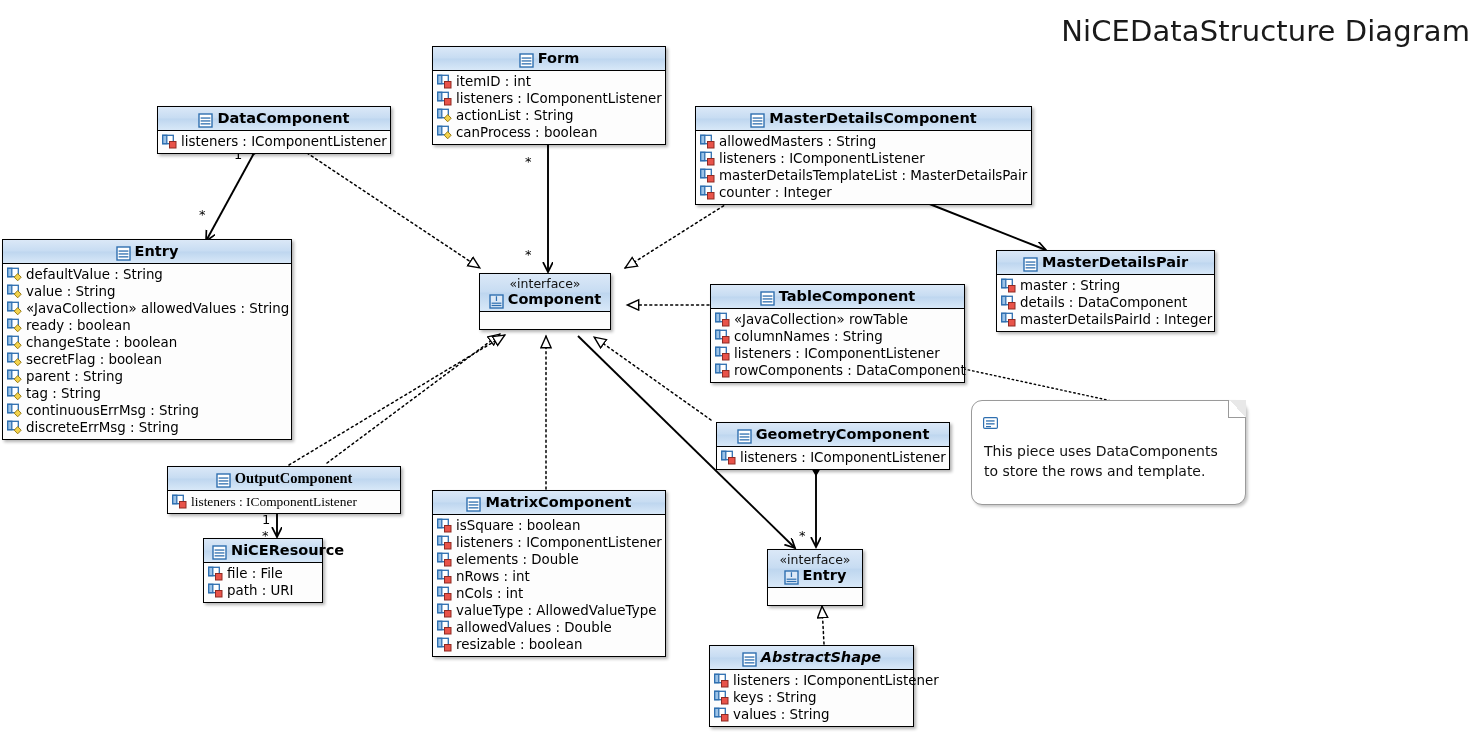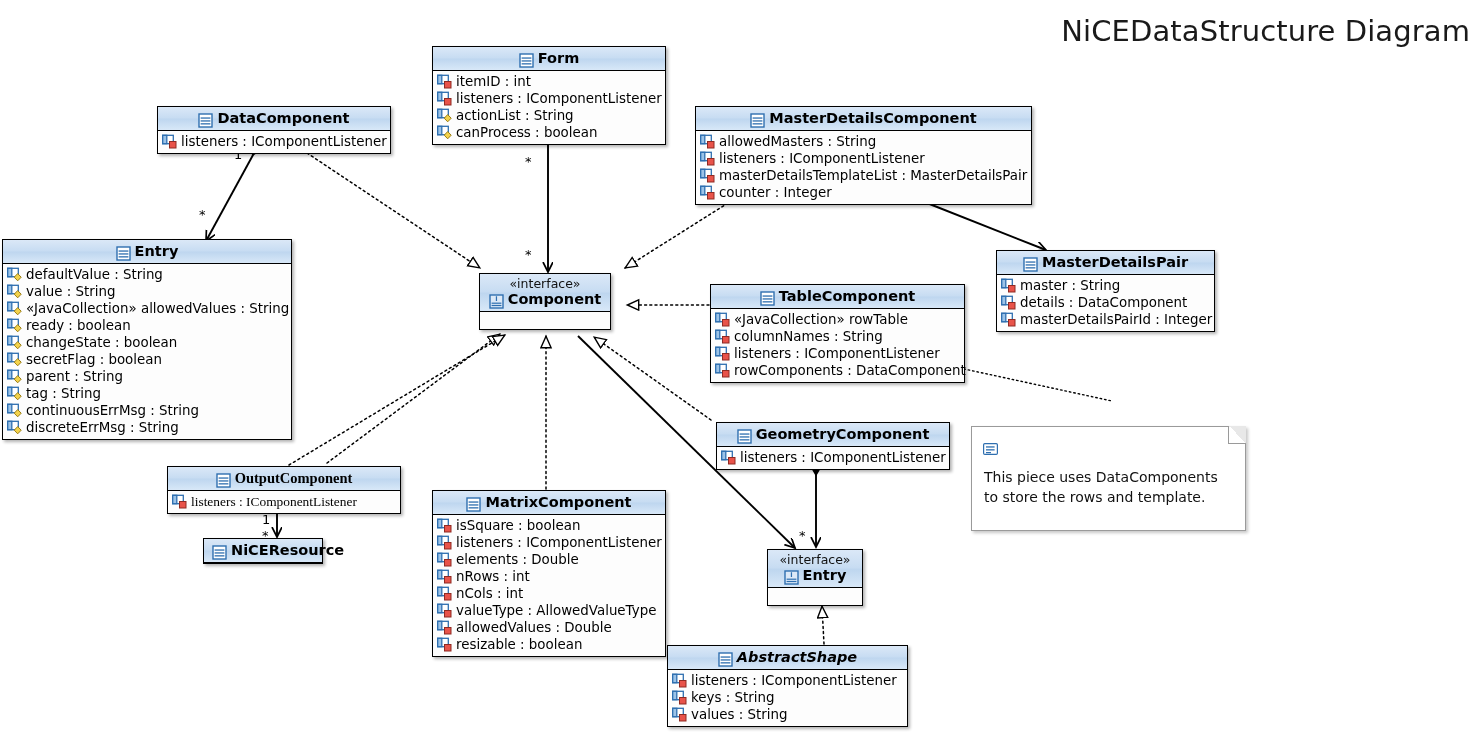--- a/index.html
+++ b/index.html
@@ -177,21 +177,21 @@
 
   <div class="mult" style="left:234px;top:148px;">1</div>
   <div class="mult" style="left:199px;top:208px;">*</div>
   <div class="mult" style="left:525px;top:155px;">*</div>
   <div class="mult" style="left:525px;top:248px;">*</div>
   <div class="mult" style="left:262px;top:513px;">1</div>
   <div class="mult" style="left:262px;top:529px;">*</div>
   <div class="mult" style="left:799px;top:461px;">*</div>
   <div class="mult" style="left:799px;top:529px;">*</div>
 
-  <div class="note" style="left:971px;top:426px;width:275px;height:105px;">
+  <div class="note" style="left:971px;top:400px;width:275px;height:105px;border-radius:11px;">
     <div class="fold"></div>
     <span class="nico">
       <svg width="15" height="12" viewBox="0 0 15 12">
         <rect x="0.6" y="0.6" width="13.8" height="10.8" rx="1.2" fill="#ffffff" stroke="#2f6fb0" stroke-width="1.2"></rect>
         <rect x="3" y="3.3" width="8.6" height="1.3" fill="#2f6fb0"></rect>
         <rect x="3" y="6.2" width="8.6" height="1.3" fill="#2f6fb0"></rect>
         <rect x="3" y="9" width="5" height="1.2" fill="#2f6fb0"></rect>
       </svg>
     </span>
     <div class="ntxt">This piece uses DataComponents to store the rows and template.</div>
@@ -657,31 +657,53 @@
           </div>
         </div>
       </div>
       <div class="node" style="left: 203px; top: 538px; width: 120px;">
         <div class="hdr"><span class="ico" style="margin-right: 4px; vertical-align: middle; position: relative; top: 2px;"><svg width="15" height="15" viewBox="0 0 15 15" style="display:inline-block">
               <rect x="1" y="1" width="13" height="13" fill="#ffffff" stroke="#2f6fb0" stroke-width="1.4"></rect>
               <rect x="2.6" y="4.4" width="9.8" height="1.3" fill="#2f6fb0"></rect>
               <rect x="2.6" y="7.3" width="9.8" height="1.3" fill="#2f6fb0"></rect>
               <rect x="2.6" y="10.2" width="9.8" height="1.3" fill="#2f6fb0"></rect>
             </svg></span><span class="ttl">NiCEResource</span></div>
+        <div class="body">
+          <div class="attr">
+            <span class="ico">
+              <svg width="16" height="15" viewBox="0 0 16 15">
+                <rect x="0.7" y="1.3" width="10.6" height="8.4" fill="#ffffff" stroke="#2f6fb0" stroke-width="1.3"></rect>
+                <rect x="0.7" y="1.3" width="4.1" height="8.4" fill="#9cc3e8" stroke="#2f6fb0" stroke-width="1.3"></rect>
+                <rect x="7.5" y="7.5" width="6.5" height="6.5" fill="#e8534a" stroke="#8f2a22" stroke-width="1"></rect>
+              </svg>
+            </span>
+            <span class="txt">file : File</span>
+          </div>
+          <div class="attr">
+            <span class="ico">
+              <svg width="16" height="15" viewBox="0 0 16 15">
+                <rect x="0.7" y="1.3" width="10.6" height="8.4" fill="#ffffff" stroke="#2f6fb0" stroke-width="1.3"></rect>
+                <rect x="0.7" y="1.3" width="4.1" height="8.4" fill="#9cc3e8" stroke="#2f6fb0" stroke-width="1.3"></rect>
+                <rect x="7.5" y="7.5" width="6.5" height="6.5" fill="#e8534a" stroke="#8f2a22" stroke-width="1"></rect>
+              </svg>
+            </span>
+            <span class="txt">path : URI</span>
+          </div>
+        </div>
       </div>
       <div class="node" style="left: 767px; top: 549px; width: 96px;">
         <div class="hdr"><span class="stereo">«interface»</span><span class="ico" style="margin-right: 4px; vertical-align: middle; position: relative; top: 2px;"><svg width="15" height="15" viewBox="0 0 15 15" style="display:inline-block">
               <rect x="1" y="1" width="13" height="13" fill="#dce9f7" stroke="#2f6fb0" stroke-width="1.4"></rect>
               <text x="7.5" y="7.2" font-size="6.5" text-anchor="middle" fill="#2f6fb0" font-family="DejaVu Sans">I</text>
               <rect x="2.6" y="8.6" width="9.8" height="1.2" fill="#2f6fb0"></rect>
               <rect x="2.6" y="10.9" width="9.8" height="1.2" fill="#2f6fb0"></rect>
             </svg></span><span class="ttl">Entry</span></div>
         <div class="body empty"></div>
       </div>
-      <div class="node italic" style="left: 667px; top: 645px; width: 241px;">
+      <div class="node italic" style="left: 709px; top: 645px; width: 205px;">
         <div class="hdr"><span class="ico" style="margin-right: 4px; vertical-align: middle; position: relative; top: 2px;"><svg width="15" height="15" viewBox="0 0 15 15" style="display:inline-block">
               <rect x="1" y="1" width="13" height="13" fill="#ffffff" stroke="#2f6fb0" stroke-width="1.4"></rect>
               <rect x="2.6" y="4.4" width="9.8" height="1.3" fill="#2f6fb0"></rect>
               <rect x="2.6" y="7.3" width="9.8" height="1.3" fill="#2f6fb0"></rect>
               <rect x="2.6" y="10.2" width="9.8" height="1.3" fill="#2f6fb0"></rect>
             </svg></span><span class="ttl">AbstractShape</span></div>
         <div class="body">
           <div class="attr">
             <span class="ico">
               <svg width="16" height="15" viewBox="0 0 16 15">

